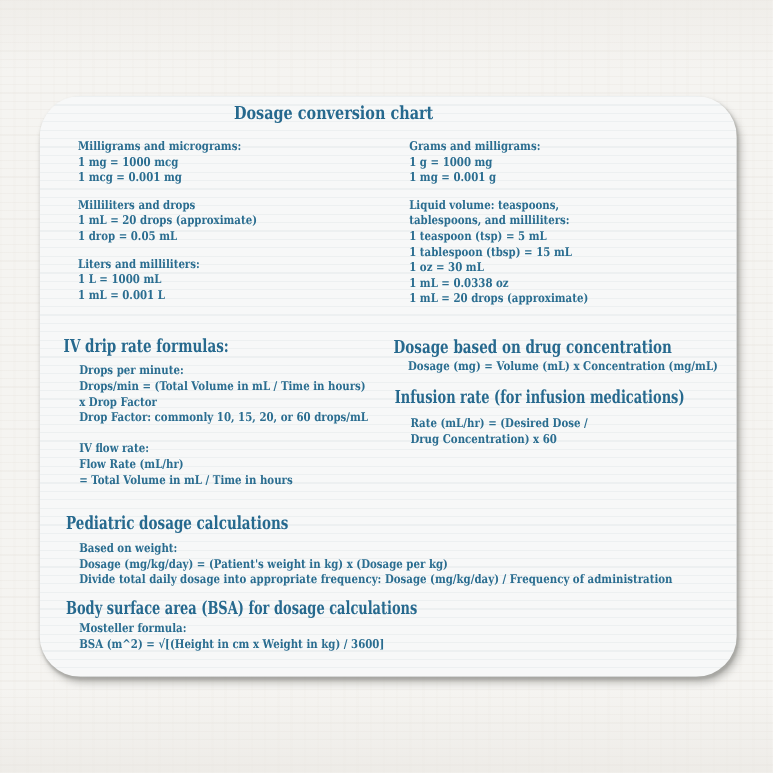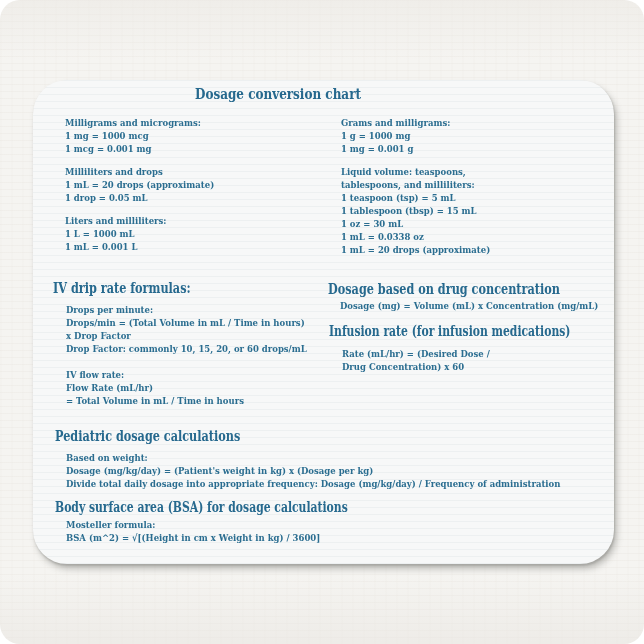--- a/index.html
+++ b/index.html
@@ -7,21 +7,20 @@
     position:relative;
     width:644px;height:644px;
     overflow:hidden;
     background-color:#f5f4f1;
     background-image:
       linear-gradient(180deg, rgba(235,232,227,0.55) 0px, rgba(245,244,241,0) 60px),
       linear-gradient(0deg, rgba(232,229,224,0.55) 0px, rgba(245,244,241,0) 70px),
       repeating-linear-gradient(180deg, rgba(228,224,218,0.28) 0px, rgba(228,224,218,0.28) 1px, rgba(0,0,0,0) 1px, rgba(0,0,0,0) 7px),
       repeating-linear-gradient(90deg, rgba(236,233,228,0.18) 0px, rgba(236,233,228,0.18) 2px, rgba(0,0,0,0) 2px, rgba(0,0,0,0) 11px);
     font-family:"DejaVu Serif", serif;
-    border-radius:20px;
   }
   .mousepad{
     position:absolute;left:33px;top:80px;width:581px;height:484px;
     border-radius:34px;
     background-color:#f7f8f8;
     background-image:repeating-linear-gradient(180deg, rgba(222,228,230,0.40) 0px, rgba(222,228,230,0.40) 1px, rgba(0,0,0,0) 1px, rgba(0,0,0,0) 7px);
     box-shadow:3px 5px 6px rgba(125,125,120,0.45), 1px 2px 2px rgba(120,120,116,0.35);
   }
   .h{
     position:absolute;

